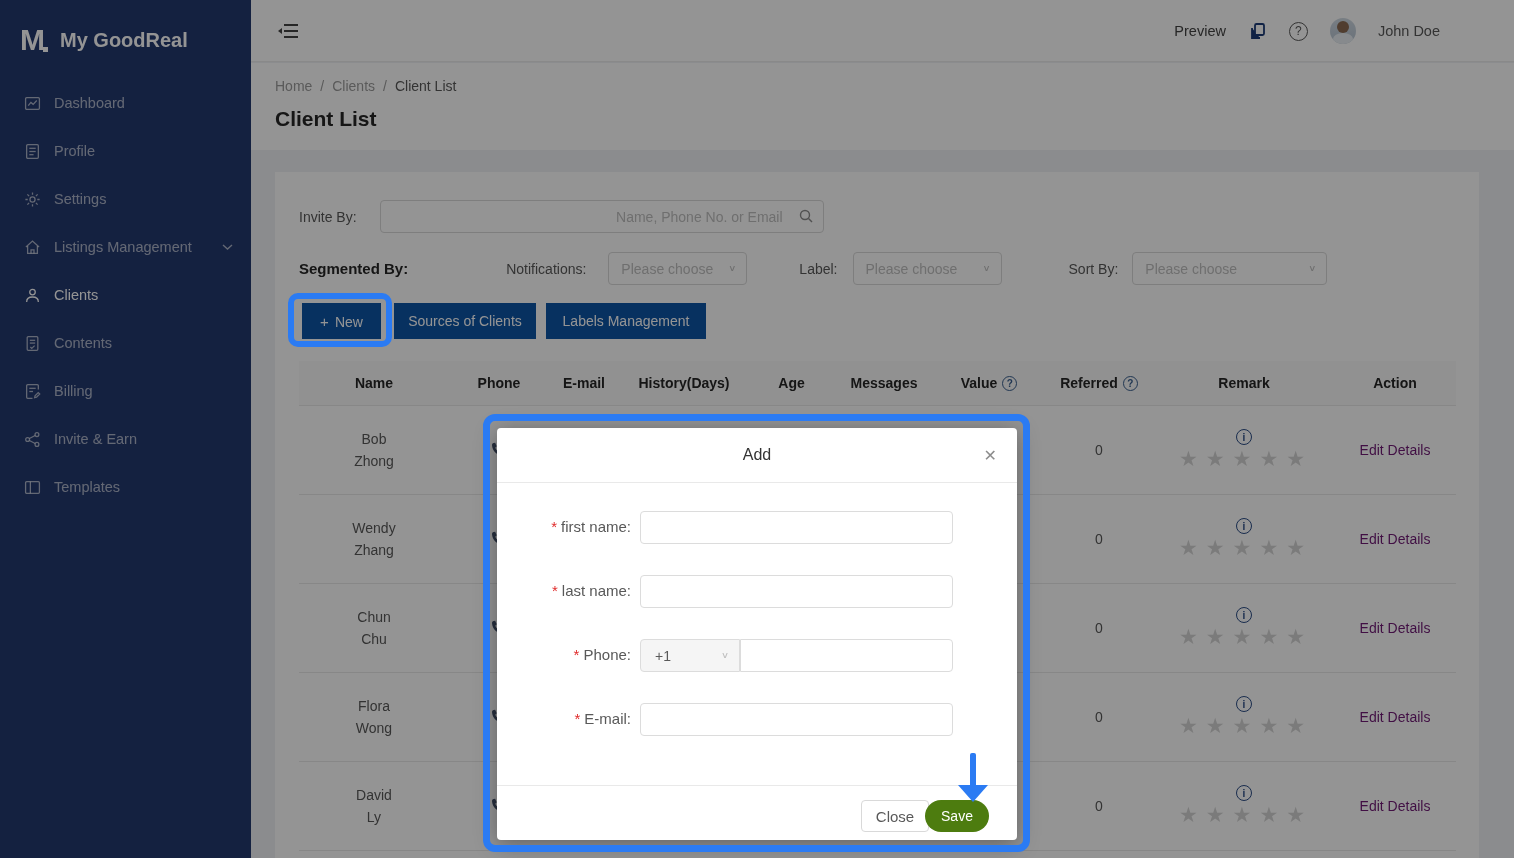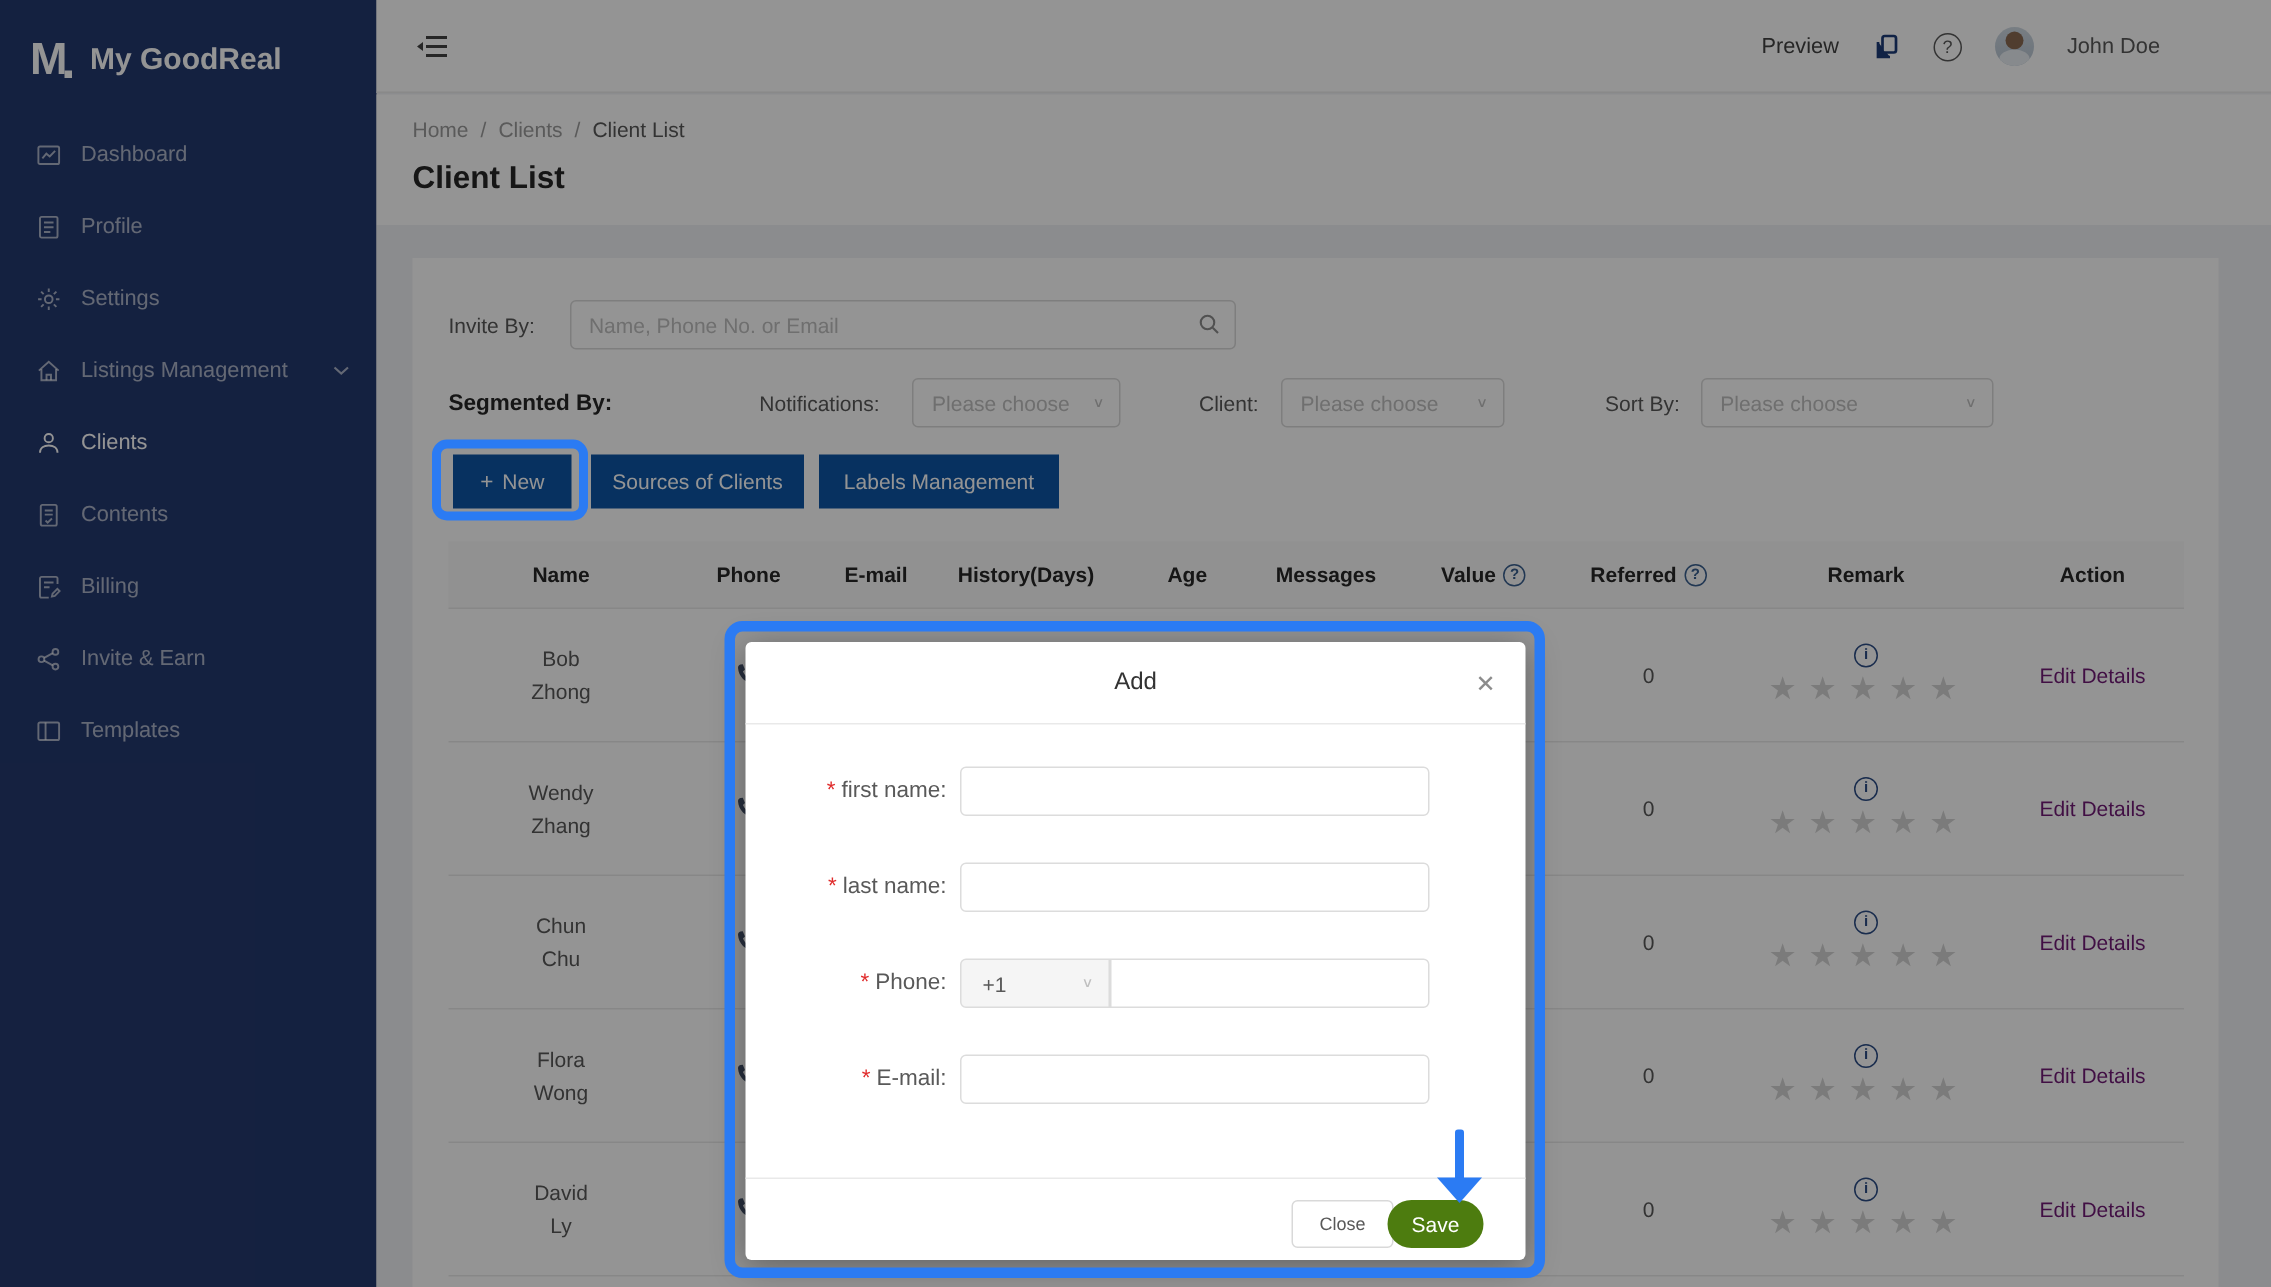--- a/index.html
+++ b/index.html
@@ -37,21 +37,21 @@
   .breadcrumb .crumb-last { color:#595959; }
   .page-title { position:absolute; left:24px; top:44px; font-size:21px; font-weight:600; color:#262626; }
 
   
   .content { position:absolute; left:251px; top:150px; right:0; bottom:0; background:#f0f2f5; z-index:1; }
   .card { position:absolute; left:24px; top:22px; width:1204px; height:700px; background:#fff; }
 
   .row-search { position:absolute; left:24px; top:28px; display:flex; align-items:center; }
   .lbl { font-size:14px; color:#595959; }
   .search-wrap { position:relative; margin-left:23px; }
-  .search-input { width:444px; height:33px; border:1px solid #d9d9d9; border-radius:4px; font-size:14px; padding:0 40px 0 12px; color:#595959; outline:none; font-family:"Liberation Sans",sans-serif; }
+  .search-input { width:444px; height:33px; border:1px solid #d9d9d9; border-radius:4px; font-size:14px; padding:0 40px 0 12px; color:#595959; outline:none; font-family:"Liberation Sans",sans-serif;text-align:right; }
   .search-input::placeholder { color:#bfbfbf; }
   .search-ic { position:absolute; right:10px; top:8px; }
 
   .row-seg { position:absolute; left:24px; top:80px; height:33px; display:flex; align-items:center; }
   .seg-title { font-size:15px; font-weight:700; color:#262626; }
   .fake-select { height:33px; border:1px solid #d9d9d9; border-radius:4px; display:flex; align-items:center; justify-content:space-between; padding:0 10px 0 12px; font-size:14px; color:#bfbfbf; cursor:pointer; background:#fff; }
   .chev { color:#bfbfbf; font-size:11px; transform:scaleY(0.8); }
   .sel-notif { width:139px; margin-left:22px; }
   .sel-label { width:149px; margin-left:15px; }
   .sel-sort  { width:195px; margin-left:14px; }
@@ -86,21 +86,21 @@
   .modal-title { font-size:16px; color:#333; }
   .modal-close { position:absolute; right:20px; top:18px; font-size:16px; color:#8c8c8c; cursor:pointer; }
   .m-field { position:absolute; left:0; width:100%; height:33px; }
   .m-label { position:absolute; right:386px; top:7px; font-size:15px; color:#595959; white-space:nowrap; }
   .req { color:#e02b2b; margin-right:4px; }
   .m-input { position:absolute; left:143px; top:0; width:313px; height:33px; border:1px solid #dcdcdc; border-radius:4px; padding:0 10px; font-size:14px; outline:none; font-family:"Liberation Sans",sans-serif; }
   .f1{top:83px;} .f2{top:147px;} .f3{top:211px;} .f4{top:275px;}
   .prefix-select { position:absolute; left:143px; top:0; width:100px; height:33px; background:#f5f5f5; border:1px solid #dcdcdc; border-radius:4px 0 0 4px; display:flex; align-items:center; justify-content:space-between; padding:0 10px 0 14px; font-size:14px; color:#595959; cursor:pointer; }
   .m-input.short { left:243px; width:213px; border-radius:0 4px 4px 0; }
   .modal-foot { position:absolute; left:0; right:0; top:357px; height:55px; border-top:1px solid #e9e9e9; }
-  .btn-close { position:absolute; right:88px; top:14px; width:68px; height:32px; background:#fff; border:1px solid #d9d9d9; border-radius:4px; color:#595959; font-size:12px; cursor:pointer; font-family:"Liberation Sans",sans-serif; }
+  .btn-close { position:absolute; right:88px; top:14px; width:68px; height:32px; background:#fff; border:1px solid #d9d9d9; border-radius:4px; color:#595959; font-size:15px; cursor:pointer; font-family:"Liberation Sans",sans-serif; }
   .btn-save { position:absolute; right:28px; top:14px; width:64px; height:32px; background:#4d7c0f; border:none; border-radius:16px; color:#fff; font-size:14px; cursor:pointer; font-family:"Liberation Sans",sans-serif; }
 
   
   .hl-box { position:absolute; border:6px solid #2b7bf3; border-radius:10px; z-index:30; pointer-events:none; }
   .hl-new { left:288px; top:293px; width:104px; height:54px; }
   .hl-modal { left:483px; top:414px; width:547px; height:438px; border-width:7px; border-radius:12px; }
   .arrow-anno { position:absolute; left:958px; top:753px; width:30px; height:49px; z-index:30; pointer-events:none; }
   .arrow-anno .stem { position:absolute; left:12px; top:0; width:6px; height:34px; background:#2b7bf3; border-radius:2px; }
   .arrow-anno .head { position:absolute; left:0; top:32px; width:0; height:0; border-left:15px solid transparent; border-right:15px solid transparent; border-top:17px solid #2b7bf3; }
 </style>
@@ -260,21 +260,21 @@
         </span>
       </div>
 
       <div class="row-seg">
         <span class="seg-title">Segmented By:</span>
         <span class="lbl ml-lg">Notifications:</span>
         <span class="fake-select sel-notif">
           <span>Please choose</span>
           <span class="chev">∨</span>
         </span>
-        <span class="lbl ml-sm">Client:</span>
+        <span class="lbl ml-sm">Label:</span>
         <span class="fake-select sel-label">
           <span>Please choose</span>
           <span class="chev">∨</span>
         </span>
         <span class="lbl ml-md">Sort By:</span>
         <span class="fake-select sel-sort">
           <span>Please choose</span>
           <span class="chev">∨</span>
         </span>
       </div>

